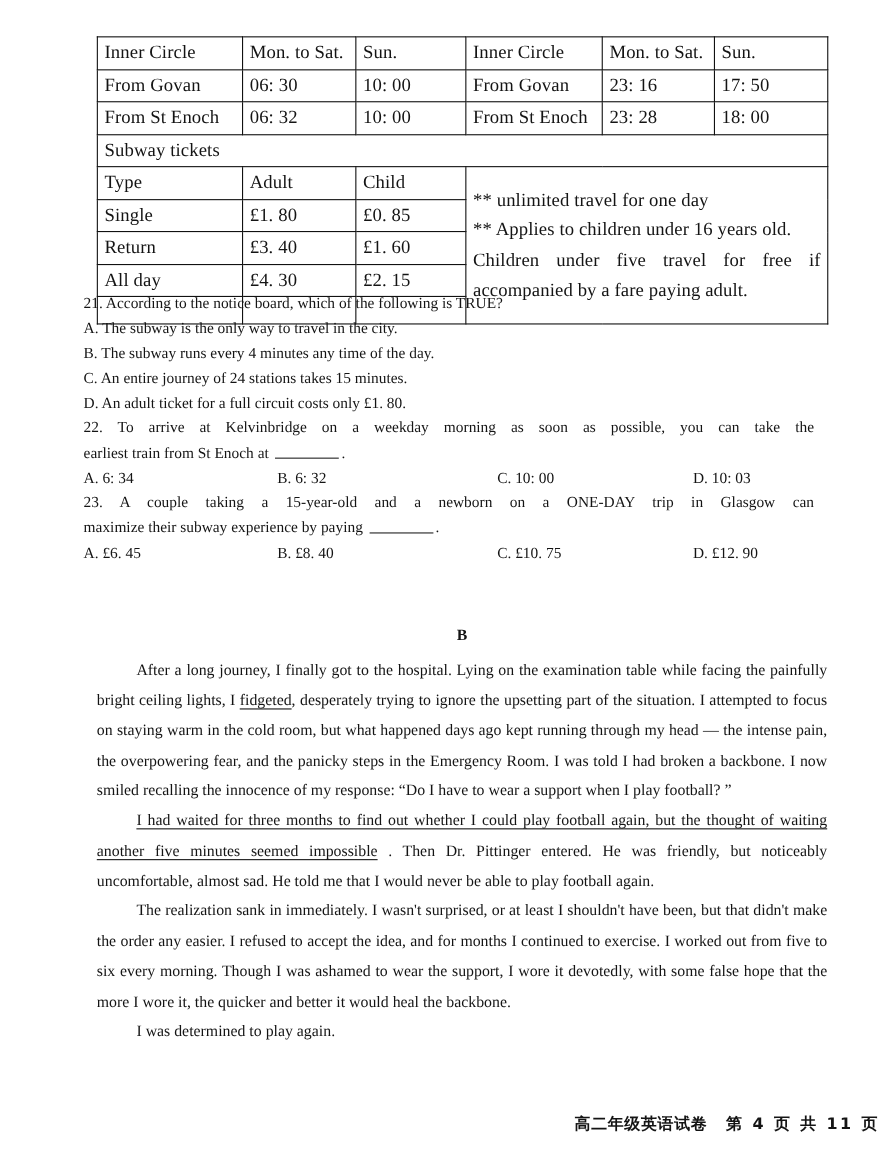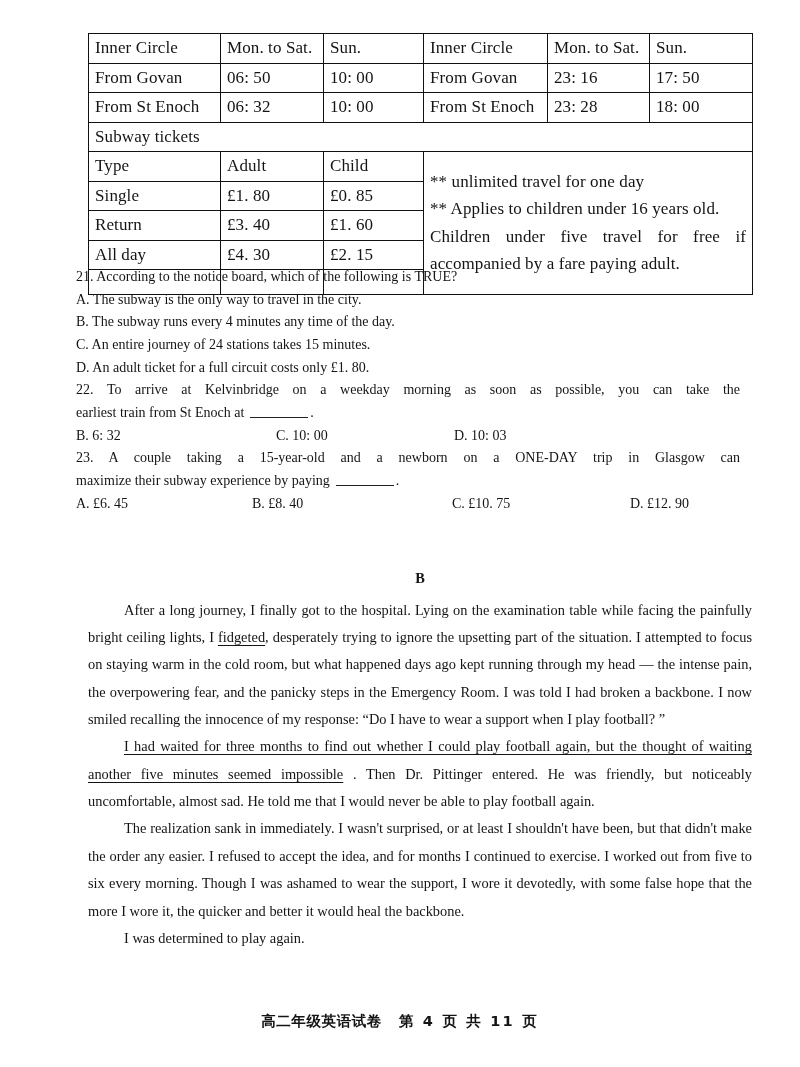--- a/index.html
+++ b/index.html
@@ -126,21 +126,21 @@
     text-align-last: left;
   }
   .u { text-decoration: underline; text-underline-offset: 2.5px; }
 
   
   .footer {
     position: absolute;
     left: 0;
     top: 1012px;
     width: 800px;
-    text-align: center;
+    text-align: right;
     font-size: 14.5px;
     font-family: "DejaVu Sans", "Liberation Sans", sans-serif;
     letter-spacing: 0.6px;
     font-weight: bold;
   }
   .footer .pg { letter-spacing: 2.2px; }
 </style>
 </head>
 <body>
 
@@ -160,21 +160,21 @@
         <tr>
           <td>Inner Circle</td>
           <td>Mon. to Sat.</td>
           <td>Sun.</td>
           <td>Inner Circle</td>
           <td>Mon. to Sat.</td>
           <td>Sun.</td>
         </tr>
         <tr>
           <td>From Govan</td>
-          <td>06: 50</td>
+          <td>06: 30</td>
           <td>10: 00</td>
           <td>From Govan</td>
           <td>23: 16</td>
           <td>17: 50</td>
         </tr>
         <tr>
           <td>From St Enoch</td>
           <td>06: 32</td>
           <td>10: 00</td>
           <td>From St Enoch</td>
@@ -224,20 +224,21 @@
     <div class="q-line">A. The subway is the only way to travel in the city.</div>
     <div class="q-line">B. The subway runs every 4 minutes any time of the day.</div>
     <div class="q-line">C. An entire journey of 24 stations takes 15 minutes.</div>
     <div class="q-line">D. An adult ticket for a full circuit costs only £1. 80.</div>
 
     <p class="q-stem">22. To arrive at Kelvinbridge on a weekday morning as soon as possible, you can take the</p>
     <div class="q-line">
       <span>earliest train from St Enoch at</span><span class="blank-line"></span><span>.</span>
     </div>
     <div class="opt-row">
+      <span class="op-a">A. 6: 34</span>
       <span class="op-b">B. 6: 32</span>
       <span class="op-c">C. 10: 00</span>
       <span class="op-d">D. 10: 03</span>
     </div>
 
     <p class="q-stem">23. A couple taking a 15-year-old and a newborn on a ONE-DAY trip in Glasgow can</p>
     <div class="q-line">
       <span>maximize their subway experience by paying</span><span class="blank-line"></span><span>.</span>
     </div>
     <div class="opt-row">

